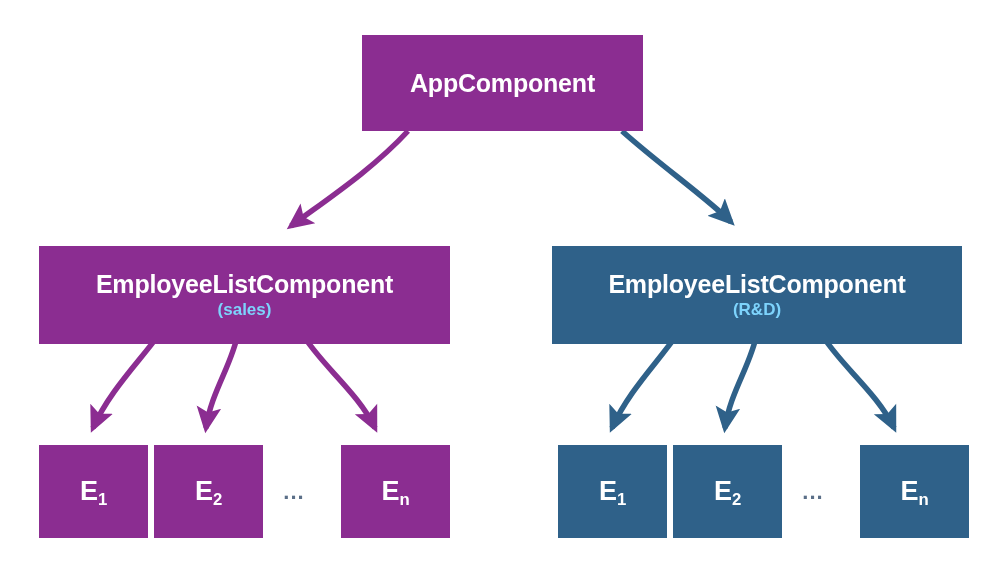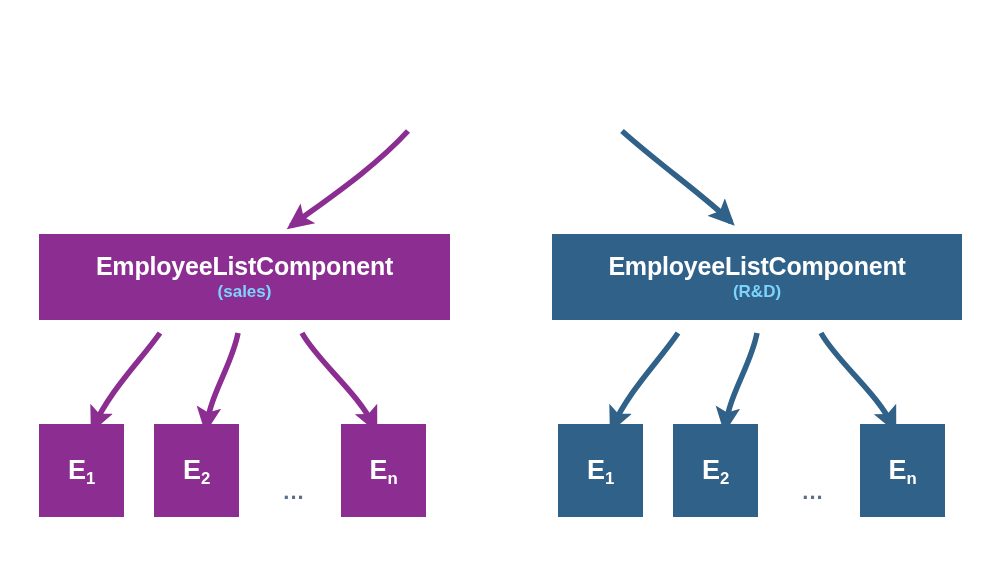--- a/index.html
+++ b/index.html
@@ -53,31 +53,31 @@
 
   .root-node {
     left: 362px;
     top: 35px;
     width: 281px;
     height: 96px;
   }
   .root-node .title { font-size: 25px; }
 
   .mid-node {
-    top: 234px;
-    height: 86px;
+    top: 246px;
+    height: 98px;
   }
   .mid-node.left  { left: 39px;  width: 411px; }
   .mid-node.right { left: 552px; width: 410px; }
   .mid-node .title    { font-size: 25px; }
   .mid-node .subtitle { font-size: 17px; }
 
   .leaf-node {
-    top: 424px;
-    width: 85px;
+    top: 445px;
+    width: 109px;
     height: 93px;
   }
   .leaf-node .title {
     font-size: 27px;
     display: inline-block;
   }
   .leaf-node .title sub {
     font-size: 0.62em;
     vertical-align: baseline;
     position: relative;
@@ -130,20 +130,23 @@
 
     <path d="M 160 333 C 141 360 110 390 93 428" fill="none" stroke="#8b2d91" stroke-width="5.5" marker-end="url(#arrow-purple)"></path>
     <path d="M 238 333 C 232 365 211 392 206 428" fill="none" stroke="#8b2d91" stroke-width="5.5" marker-end="url(#arrow-purple)"></path>
     <path d="M 302 333 C 318 362 358 392 375 428" fill="none" stroke="#8b2d91" stroke-width="5.5" marker-end="url(#arrow-purple)"></path>
 
     <path d="M 678 333 C 660 360 629 390 612 428" fill="none" stroke="#2f6189" stroke-width="5.5" marker-end="url(#arrow-blue)"></path>
     <path d="M 757 333 C 751 365 730 392 725 428" fill="none" stroke="#2f6189" stroke-width="5.5" marker-end="url(#arrow-blue)"></path>
     <path d="M 821 333 C 837 362 877 392 894 428" fill="none" stroke="#2f6189" stroke-width="5.5" marker-end="url(#arrow-blue)"></path>
   </svg>
 
+  <div class="node purple root-node">
+    <span class="title">AppComponent</span>
+  </div>
 
   <div class="node purple mid-node left">
     <span class="title">EmployeeListComponent</span>
     <span class="subtitle">(sales)</span>
   </div>
 
   <div class="node blue mid-node right">
     <span class="title">EmployeeListComponent</span>
     <span class="subtitle">(R&amp;D)</span>
   </div>

